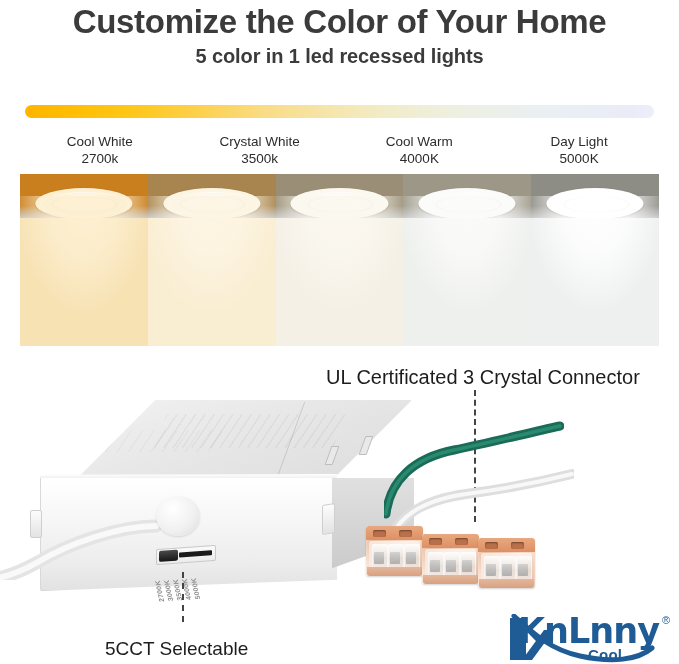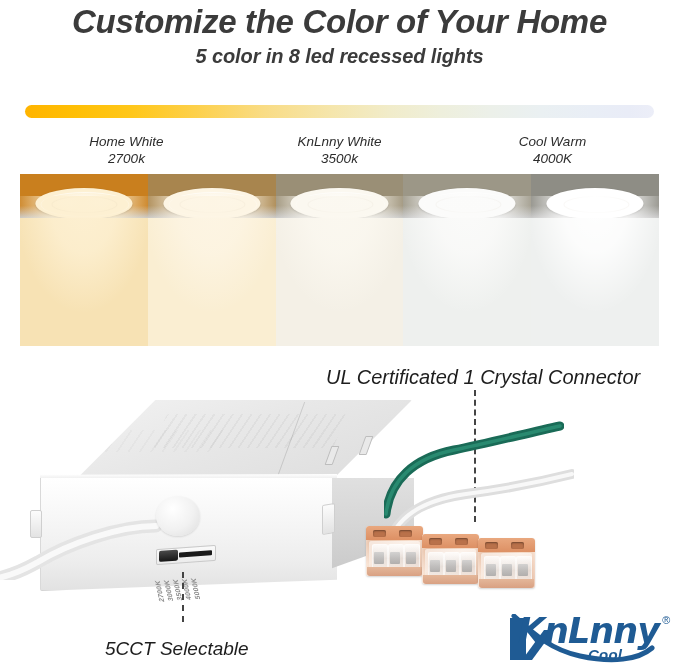--- a/index.html
+++ b/index.html
@@ -1,21 +1,21 @@
 <!DOCTYPE html>
 <html><head>
 <meta charset="utf-8">
 <style>
   html,body{margin:0;padding:0;}
   body{
     width:679px;height:664px;background:#ffffff;overflow:hidden;
     font-family:"Liberation Sans","DejaVu Sans",sans-serif;
     -webkit-font-smoothing:antialiased;
   }
-  .page{position:relative;width:672px;height:664px;font-style:italic;}
+  .page{position:relative;width:672px;height:664px;}
 
   
   .title{
     position:absolute;left:0;top:2px;width:679px;text-align:center;
     font-size:33px;font-weight:bold;color:#3b3b3b;letter-spacing:-0.3px;
     line-height:40px;white-space:nowrap;
   }
   .subtitle{
     position:absolute;left:0;top:43px;width:679px;text-align:center;
     font-size:20px;font-weight:bold;color:#3b3b3b;letter-spacing:-0.1px;
@@ -231,36 +231,40 @@
     position:absolute;left:96px;top:32px;font-size:15px;font-weight:bold;
     color:#1f5b94;line-height:17px;letter-spacing:.2px;
   }
 </style>
 </head>
 <body>
 
 <div class="page">
 
   <div class="title">Customize the Color of Your Home</div>
-  <div class="subtitle">5 color in 8 led recessed lights</div>
+  <div class="subtitle">5 color in 1 led recessed lights</div>
 
   <div class="cct-bar"></div>
 
   <div class="cct-labels">
     <div class="cct-label">
-      <span>Home White</span>
+      <span>Cool White</span>
       <span class="kelvin">2700k</span>
     </div>
     <div class="cct-label">
-      <span>KnLnny White</span>
+      <span>Crystal White</span>
       <span class="kelvin">3500k</span>
     </div>
     <div class="cct-label">
       <span>Cool Warm</span>
       <span class="kelvin">4000K</span>
+    </div>
+    <div class="cct-label">
+      <span>Day Light</span>
+      <span class="kelvin">5000K</span>
     </div>
   </div>
 
   <div class="strip">
     <div class="panel">
       <div class="ceiling" style="background: linear-gradient(rgb(201, 127, 30) 0%, rgb(201, 127, 30) 72%, rgba(0, 0, 0, 0.22) 100%);">
         <div class="fixture" style="background: radial-gradient(at 50% 45%, rgb(255, 255, 255) 0%, rgb(253, 240, 210) 46%, rgb(253, 240, 210) 70%, rgba(120, 100, 70, 0.45) 100%);">
           <div class="ring1"></div>
           <div class="ring2"></div>
           <div class="hub"></div>
@@ -313,21 +317,21 @@
           <div class="ring2"></div>
           <div class="hub"></div>
         </div>
       </div>
       <div class="wall" style="background: rgb(238, 240, 239);">
         <div class="wall-glow" style="background: radial-gradient(62% 100% at 50% 0%, rgb(255, 255, 255) 0%, rgba(255, 255, 255, 0.8) 38%, transparent 78%);"></div>
       </div>
     </div>
   </div>
 
-  <div class="ul-text">UL Certificated 1 Crystal Connector</div>
+  <div class="ul-text">UL Certificated 3 Crystal Connector</div>
   <div class="leader leader-ul"></div>
 
   <div class="product">
 
     <div class="jbox">
       <div class="box-top">
         <div class="emboss"></div>
         <div class="emboss2"></div>
         <div class="box-top-seam"></div>
       </div>

